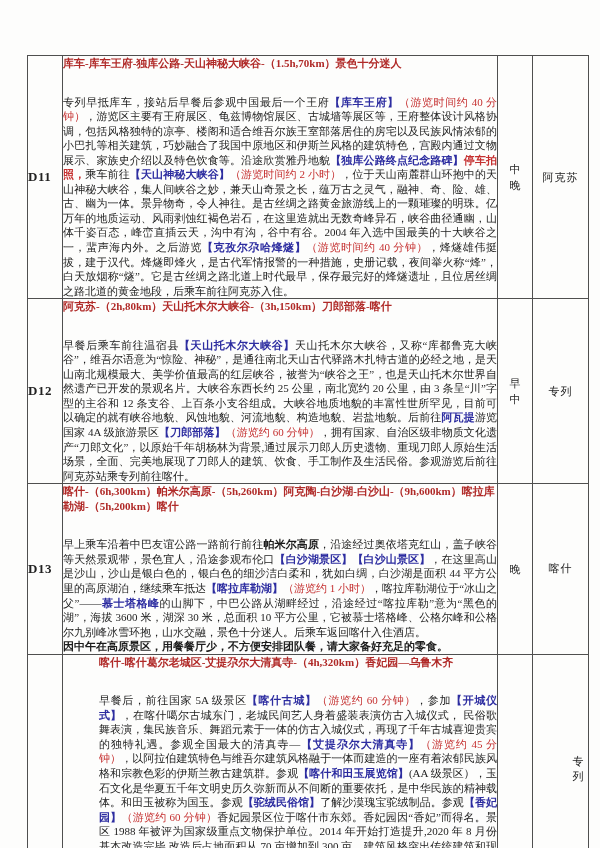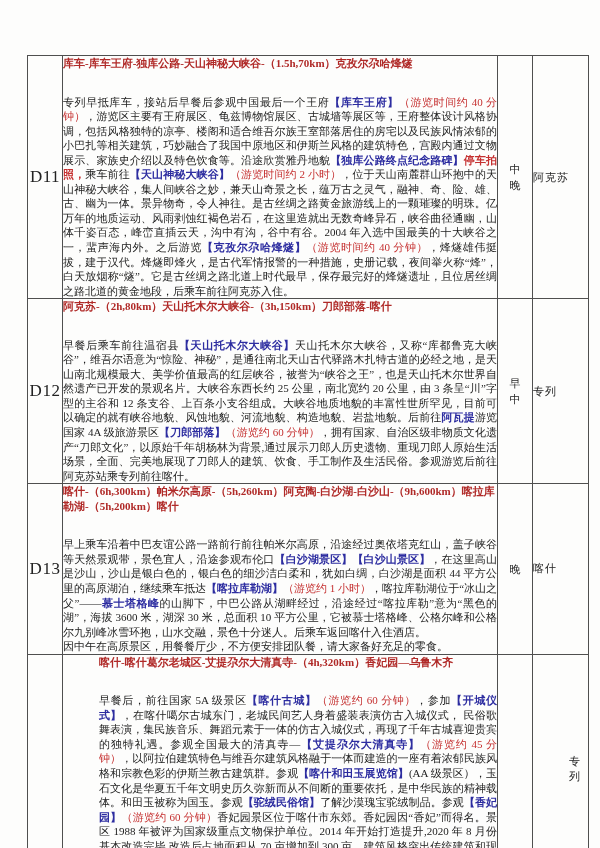--- a/index.html
+++ b/index.html
@@ -17,59 +17,59 @@
   }
   col.c-day { width:35px; }
   col.c-content { width:435px; }
   col.c-meals { width:35px; }
   col.c-lodging { width:56px; }
   tr.row-0 td { height:226px; }
   tr.row-1 td { height:167px; }
   tr.row-2 td { height:160px; }
   tr.row-3 td { height:183px;padding-left:36px; }
   td.day-cell {
-    text-align:center; vertical-align:middle;
-    font-size:17px; font-weight:normal; color:#222; letter-spacing:0.5px;
+    text-align:left; vertical-align:middle;
+    font-size:13px; font-weight:bold; color:#222; letter-spacing:0.5px;
   }
   td.content-cell {
     vertical-align:top; padding:1px 5px 1px 5px;
     font-size:11px; line-height:14.55px;
   }
   .route-title { font-weight:bold; color:var(--title-red); text-align:left; }
   .route-body { text-align:justify; color:var(--body-text);margin-top:24px; }
   .seg-n  { color:var(--body-text); }
   .seg-b  { color:var(--attraction-blue); font-weight:bold; }
   .seg-r  { color:var(--time-red); }
   .seg-rb { color:var(--time-red); font-weight:bold; }
-  .seg-k  { color:var(--body-text); font-weight:normal; }
+  .seg-k  { color:var(--body-text); font-weight:bold; }
   td.meals-cell {
     text-align:center; vertical-align:middle;
     font-size:11px; line-height:16px; color:#222;
   }
   td.lodging-cell {
-    text-align:left; vertical-align:middle;
+    text-align:center; vertical-align:middle;
     font-size:11px; color:#222; letter-spacing:1px;
   }
 </style>
 </head>
 <body>
 
 <div class="page" style="background: rgb(253, 253, 252);">
   <table class="itinerary">
     <colgroup>
       <col class="c-day">
         <col class="c-content">
         <col class="c-meals">
         <col class="c-lodging">
     </colgroup>
     <tbody id="rows">
         <tr class="row-0">
           <td class="day-cell">D11</td>
           <td class="content-cell">
-            <div class="route-title">库车-库车王府-独库公路-天山神秘大峡谷-（1.5h,70km）克孜尔尕哈烽燧</div>
+            <div class="route-title">库车-库车王府-独库公路-天山神秘大峡谷-（1.5h,70km）景色十分迷人</div>
             <div class="route-body"><span class="seg-n">专列早抵库车，接站后早餐后参观中国最后一个王府</span><span class="seg-b">【库车王府】</span><span class="seg-r">（游览时间约 40 分钟）</span><span class="seg-n">，游览区主要有王府展区、龟兹博物馆展区、古城墙等展区等，王府整体设计风格协调，包括风格独特的凉亭、楼阁和适合维吾尔族王室部落居住的房宅以及民族风情浓郁的小巴扎等相关建筑，巧妙融合了我国中原地区和伊斯兰风格的建筑特色，宫殿内通过文物展示、家族史介绍以及特色饮食等。沿途欣赏雅丹地貌</span><span class="seg-b">【独库公路终点纪念路碑】</span><span class="seg-rb">停车拍照，</span><span class="seg-n">乘车前往</span><span class="seg-b">【天山神秘大峡谷】</span><span class="seg-r">（游览时间约 2 小时）</span><span class="seg-n">，位于天山南麓群山环抱中的天山神秘大峡谷，集人间峡谷之妙，兼天山奇景之长，蕴万古之灵气，融神、奇、险、雄、古、幽为一体。景异物奇，令人神往。是古丝绸之路黄金旅游线上的一颗璀璨的明珠。亿万年的地质运动、风雨剥蚀红褐色岩石，在这里造就出无数奇峰异石，峡谷曲径通幽，山体千姿百态，峰峦直插云天，沟中有沟，谷中有谷。2004 年入选中国最美的十大峡谷之一，蜚声海内外。之后游览</span><span class="seg-b">【克孜尔尕哈烽燧】</span><span class="seg-r">（游览时间约 40 分钟）</span><span class="seg-n">，烽燧雄伟挺拔，建于汉代。烽燧即烽火，是古代军情报警的一种措施，史册记载，夜间举火称“烽”，白天放烟称“燧”。它是古丝绸之路北道上时代最早，保存最完好的烽燧遗址，且位居丝绸之路北道的黄金地段，后乘车前往阿克苏入住。</span></div>
           </td>
           <td class="meals-cell">
             <div class="meal">中</div>
             <div class="meal">晚</div>
           </td>
           <td class="lodging-cell">阿克苏</td>
         </tr>
         <tr class="row-1">
           <td class="day-cell">D12</td>

